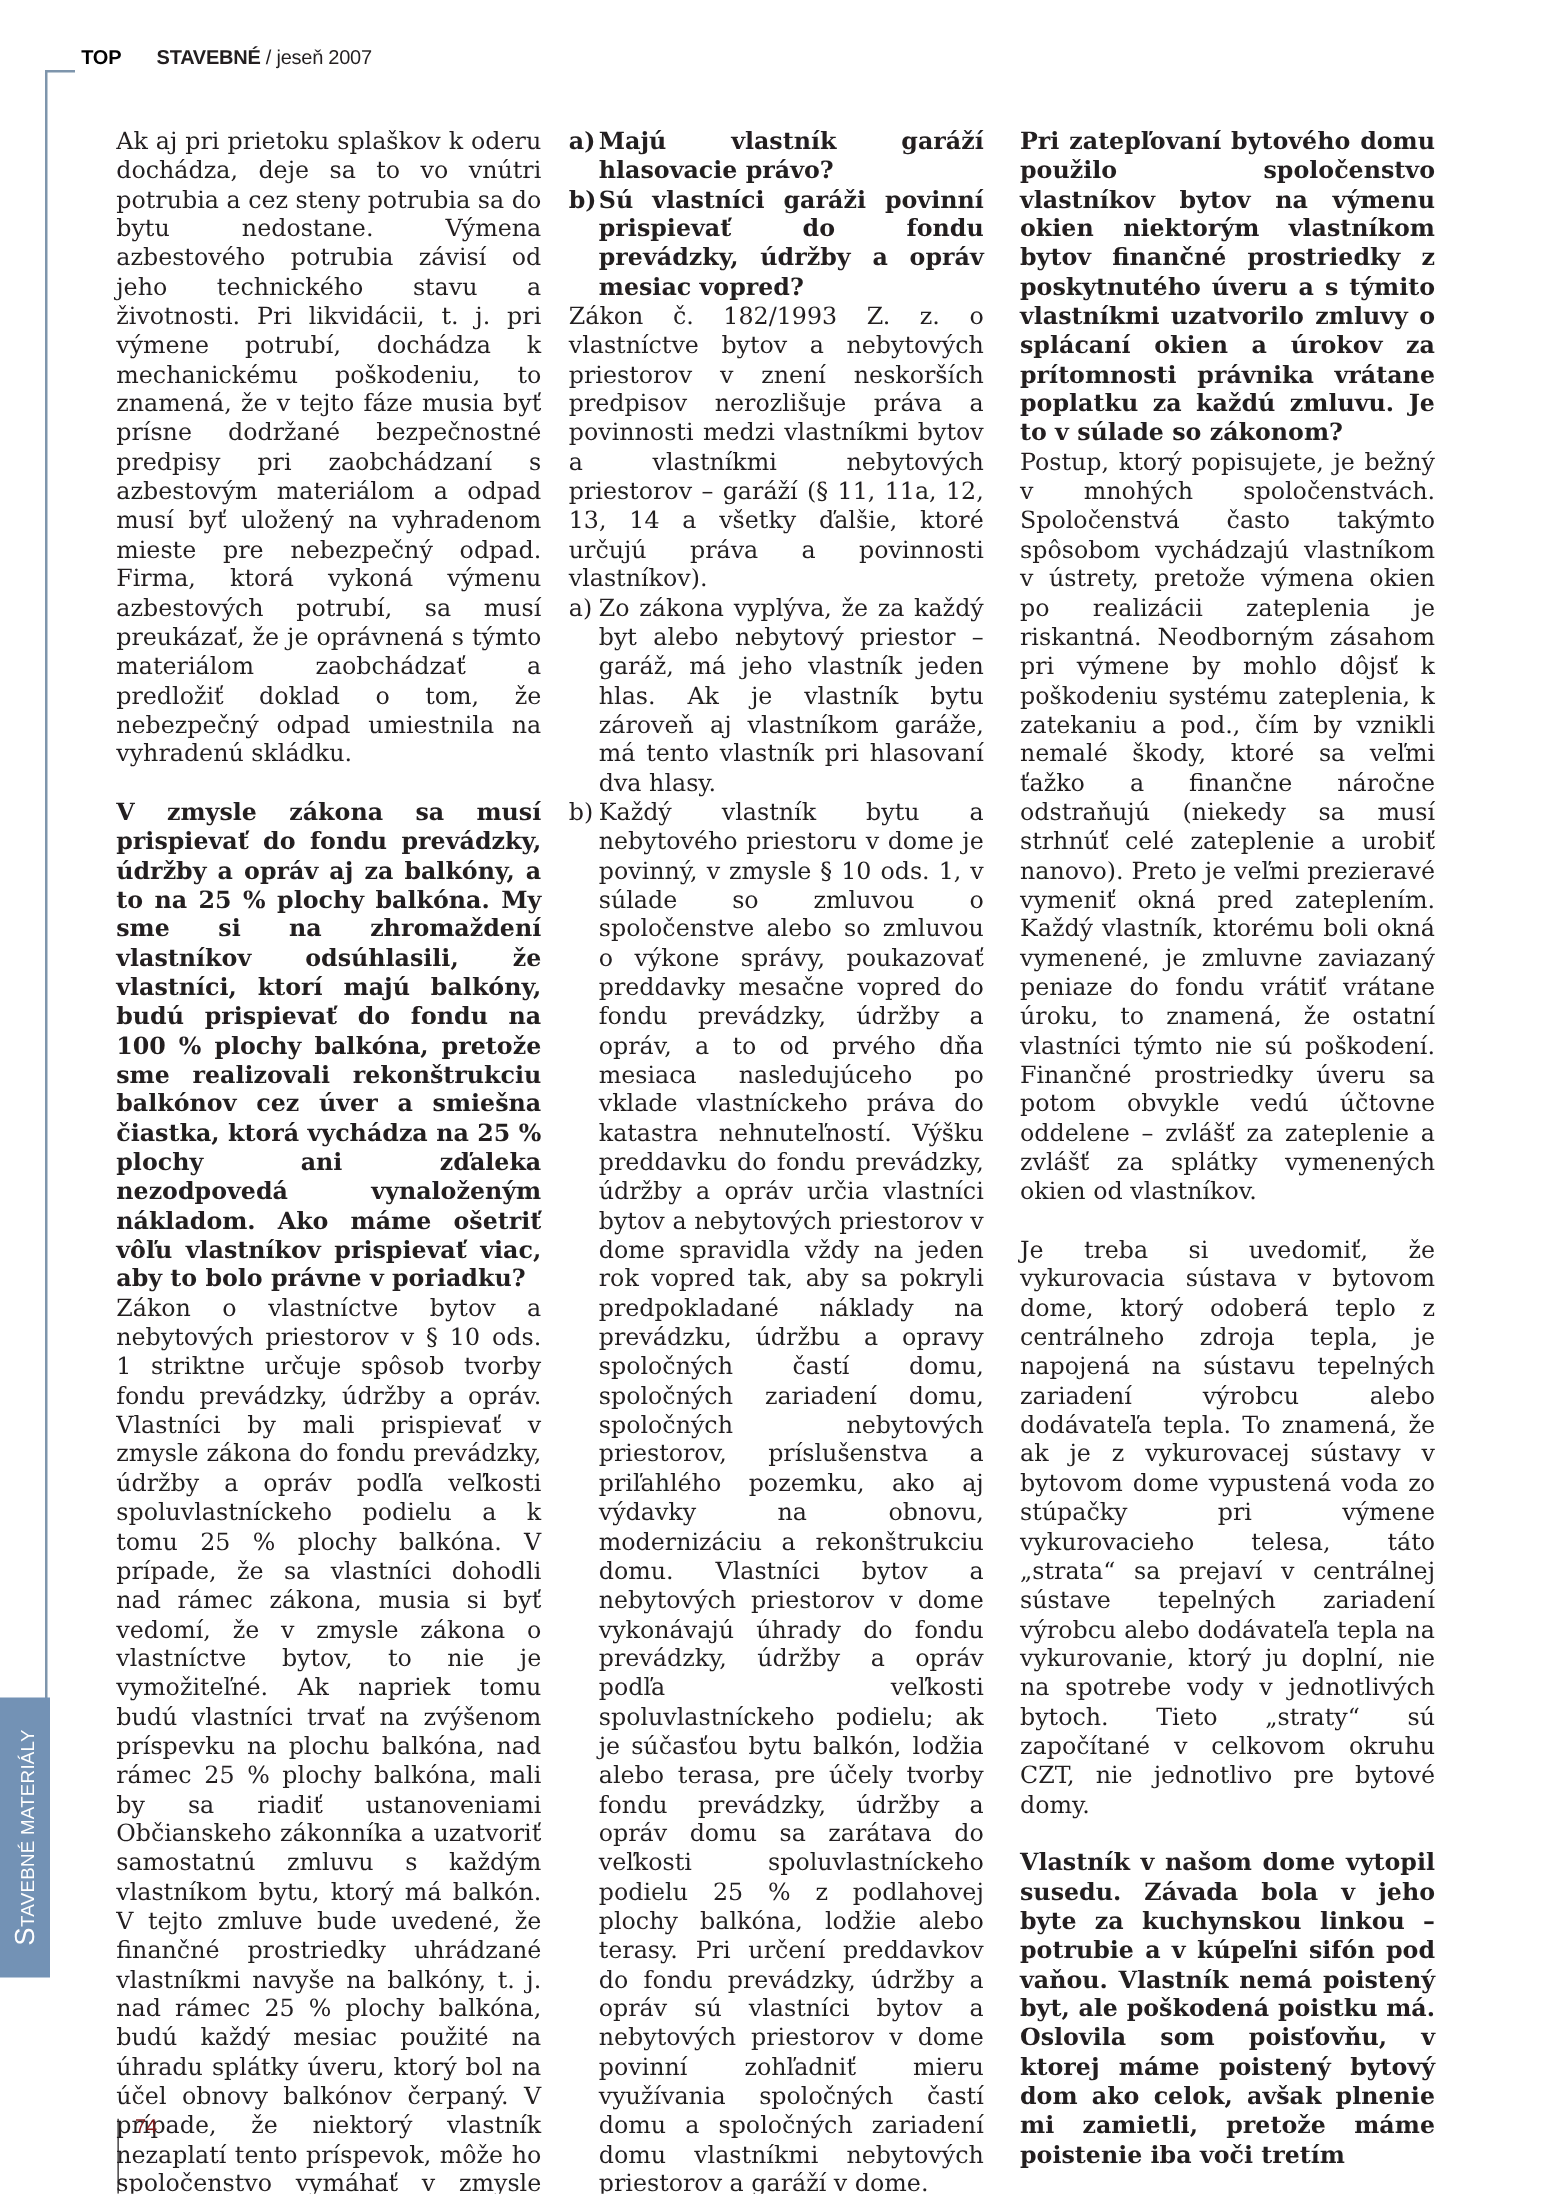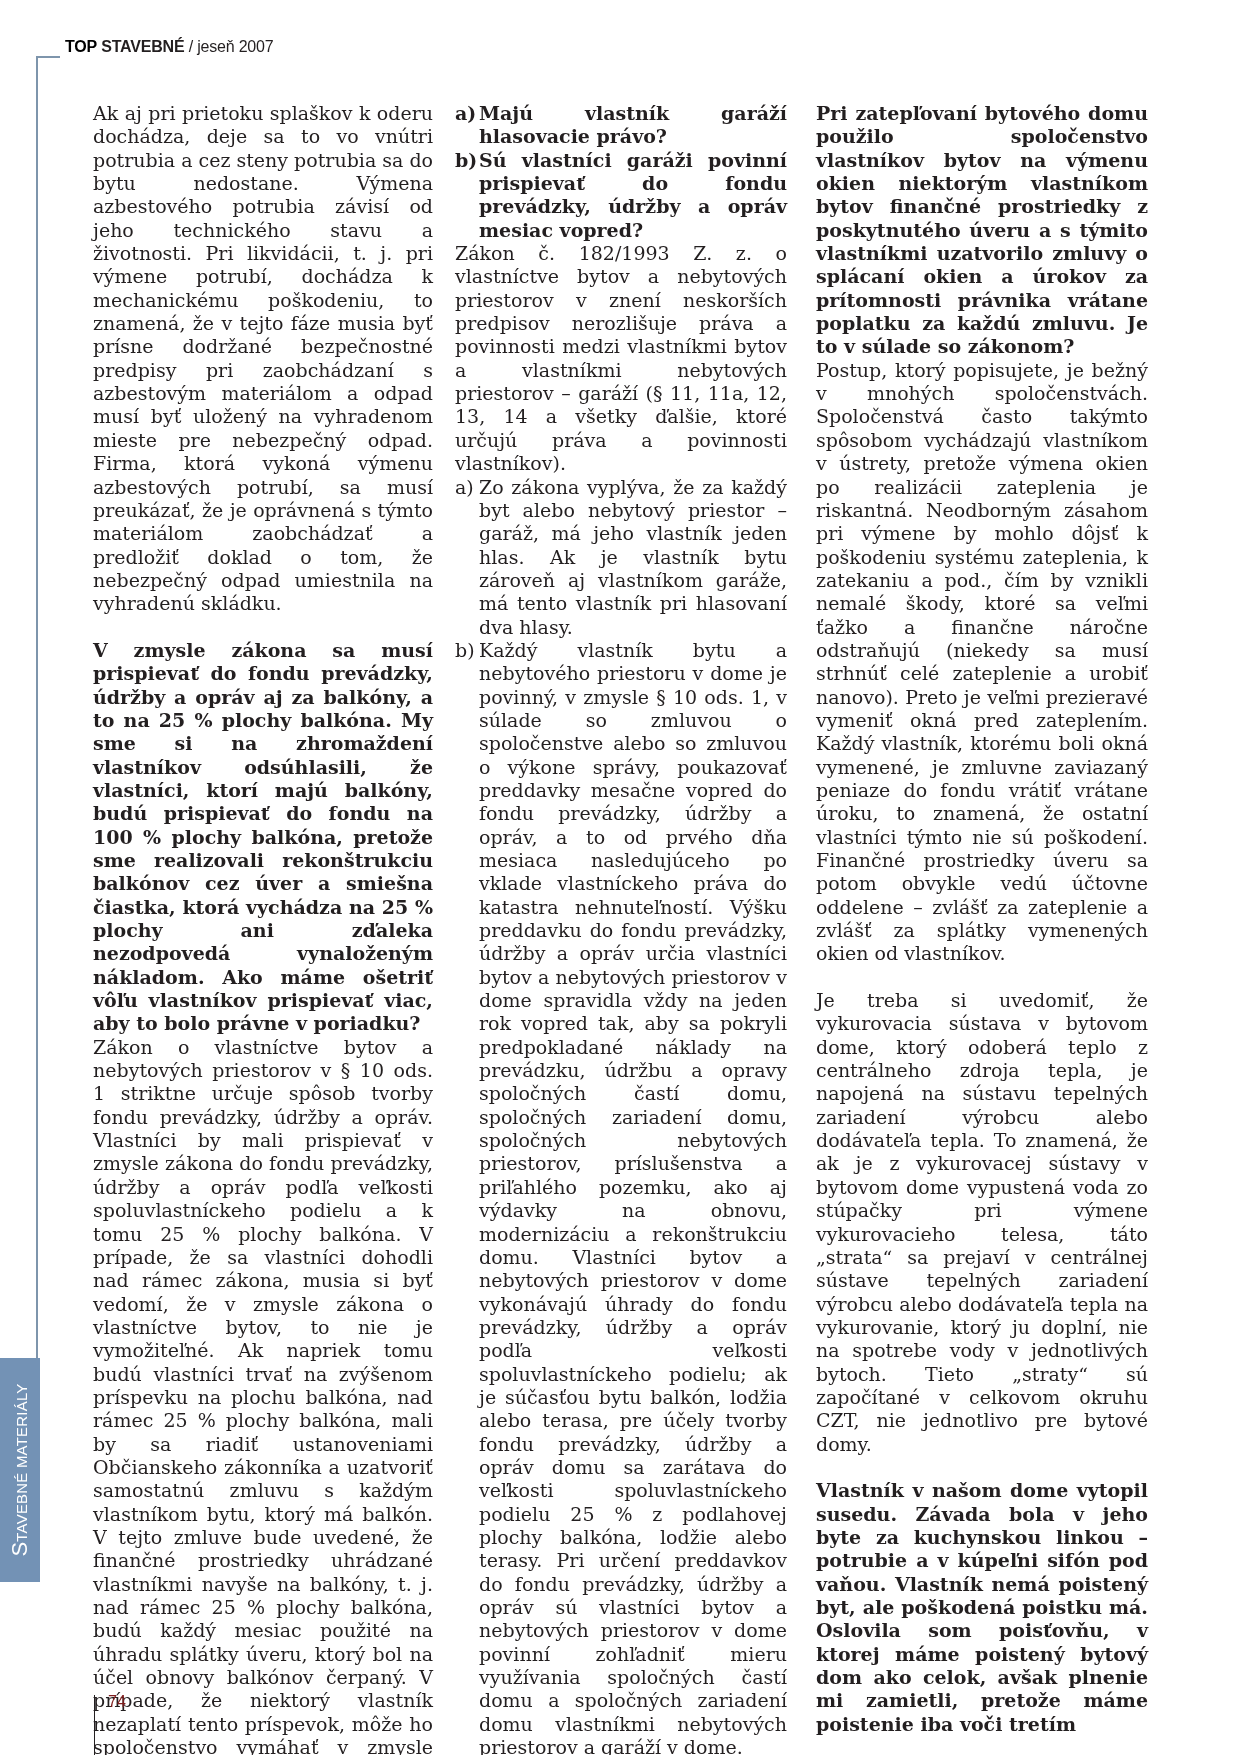--- a/index.html
+++ b/index.html
@@ -1,19 +1,19 @@
 <!DOCTYPE html>
 <html><head>
 <meta charset="utf-8">
 <style>
   html, body { margin: 0; padding: 0; background: #ffffff; }
   body { width: 1240px; height: 1755px; position: relative; overflow: hidden; font-family: "DejaVu Serif", serif; color: #231f20; }
   .header { position: absolute; left: 65px; top: 38px; font-family: "Liberation Sans", sans-serif; font-size: 16px; letter-spacing: -0.2px; }
   .header .top { color: #000000; font-weight: bold; }
-  .header .brand { color: #231f20; font-weight: bold; }
+  .header .brand { color: #231f20; font-weight: bold; margin-left: 24px; }
   .header .issue { color: #231f20; font-weight: normal; }
   .hline { position: absolute; left: 36px; top: 56px; width: 24px; height: 2px; background: #7e95ac; }
   .vline { position: absolute; left: 36px; top: 56px; width: 2px; height: 1304px; background: #7e95ac; }
   .side-tab { position: absolute; left: 0; top: 1358px; width: 40px; height: 224px; background: #7392b5; }
   .side-tab .label { position: absolute; left: 20px; top: 112px; transform: translate(-50%, -50%) rotate(-90deg); white-space: nowrap; color: #ffffff; font-family: "Liberation Sans", sans-serif; font-size: 15px; letter-spacing: 0.2px; }
   .side-tab .label .cap { font-size: 22px; }
   .col { position: absolute; top: 102px; font-size: 19px; line-height: 23.35px; text-align: justify; hyphens: manual; }
   .col1 { left: 93px; width: 340px; }
   .col2 { left: 455px; width: 332px; }
   .col3 { left: 816px; width: 332px; }

